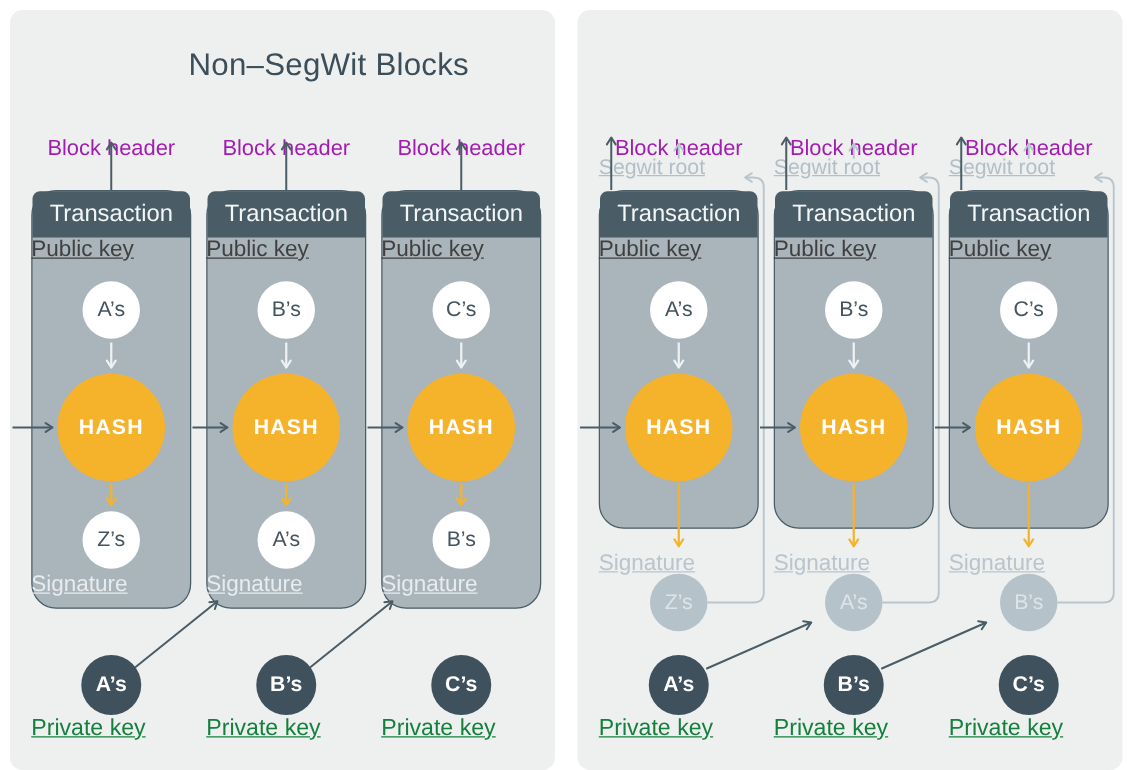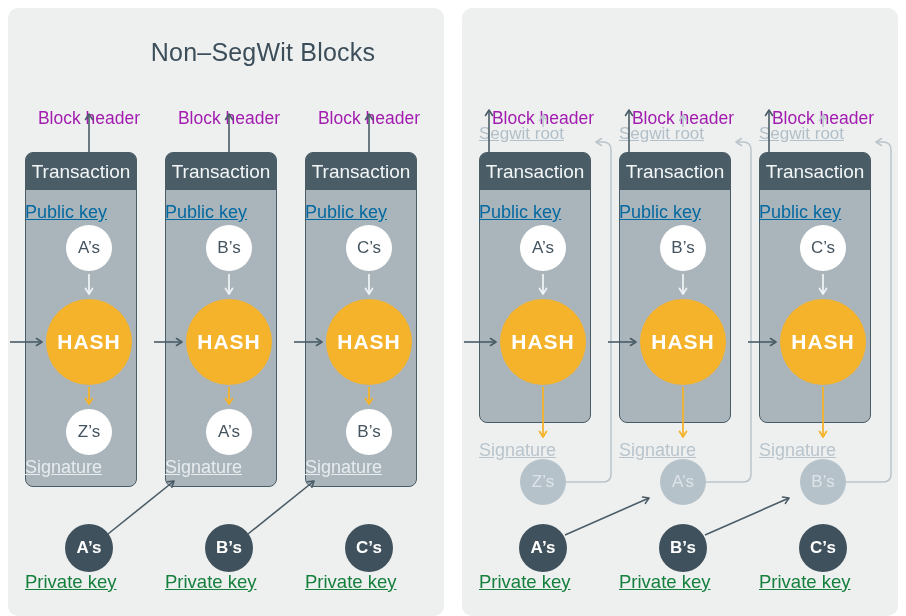--- a/index.html
+++ b/index.html
@@ -6,40 +6,40 @@
     font-family:"Liberation Sans","DejaVu Sans",sans-serif;}
   .stage{position:relative;width:906px;height:616px;background:#ffffff;}
   .panel{position:absolute;top:8px;width:436px;height:608px;background:#eef0f0;border-radius:10px;}
   .panel.left{left:8px}
   .panel.right{left:462px}
   .title{position:absolute;top:30px;left:0;width:100%;text-align:center;
     font-size:25px;color:#3c4e5a;letter-spacing:0.2px;margin-left:37px;}
   .col{position:absolute;top:0;width:128px;height:608px;}
   .bh{position:absolute;top:80px;left:-14px;width:156px;text-align:center;
     font-size:17.5px;color:#a21caf;margin-top:20px;}
-  .txbox{position:absolute;left:0;top:144px;width:112px;border-radius:8px;
+  .txbox{position:absolute;left:0;top:144px;width:128px;border-radius:20px;
     background:#a9b4bb;border:1.5px solid #4a5c66;box-sizing:border-box;text-align:center;}
   .txbox.tall{height:335px}
   .txbox.short{height:271px}
   .txhead{position:absolute;top:0;left:0;width:100%;height:37px;background:#4a5c66;
     border-radius:6px 6px 0 0;color:#f2f6f7;font-size:19px;display:flex;
     align-items:center;justify-content:center;}
   .lbl{position:absolute;left:0;width:128px;text-align:left;font-size:18px;text-decoration:underline;}
-  .pklabel{top:194px;color:#0369a1;}
+  .pklabel{top:181px;color:#404040;}
   .siglabel-in{top:449px;color:#e7ecee;}
   .siglabel-out{top:432px;color:#b9c4cc;}
   .privlabel{top:563px;color:#15803d;font-size:18.5px;}
   .segwitlabel{top:116px;color:#b2bfc8;font-size:17px;}
   .circle{position:absolute;border-radius:50%;display:flex;align-items:center;justify-content:center;}
   .c-white{width:46px;height:46px;left:41px;background:#ffffff;color:#44545f;font-size:17px;}
   .c-pk{top:217px}
   .c-sig{top:401px}
   .c-sig-gray{top:451px;background:#b6c2ca;color:#dde4e9;}
   .c-hash{width:86px;height:86px;left:21px;top:291px;background:#f5b32c;color:#ffffff;
-    font-weight:bold;font-size:21px;letter-spacing:1px;text-align:right;}
+    font-weight:bold;font-size:17px;letter-spacing:1px;text-align:right;}
   .c-dark{width:48px;height:48px;left:40px;top:516px;background:#3f515c;color:#ffffff;
     font-weight:bold;font-size:17px;}
   svg.overlay{position:absolute;top:0;left:0;width:436px;height:608px;pointer-events:none;}
 </style>
 </head>
 <body>
 
 <div class="stage">
 
   <div class="panel left">

